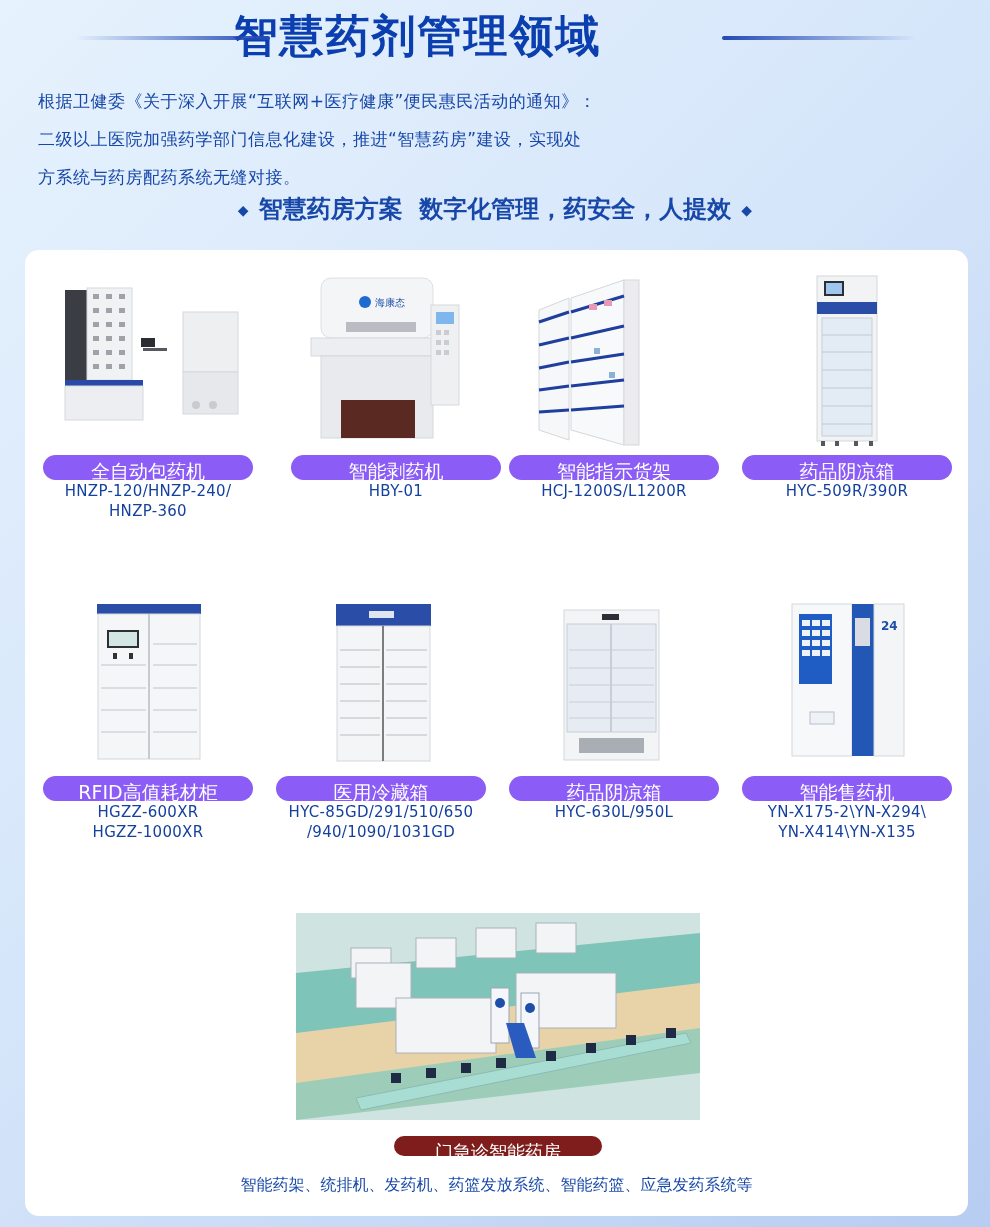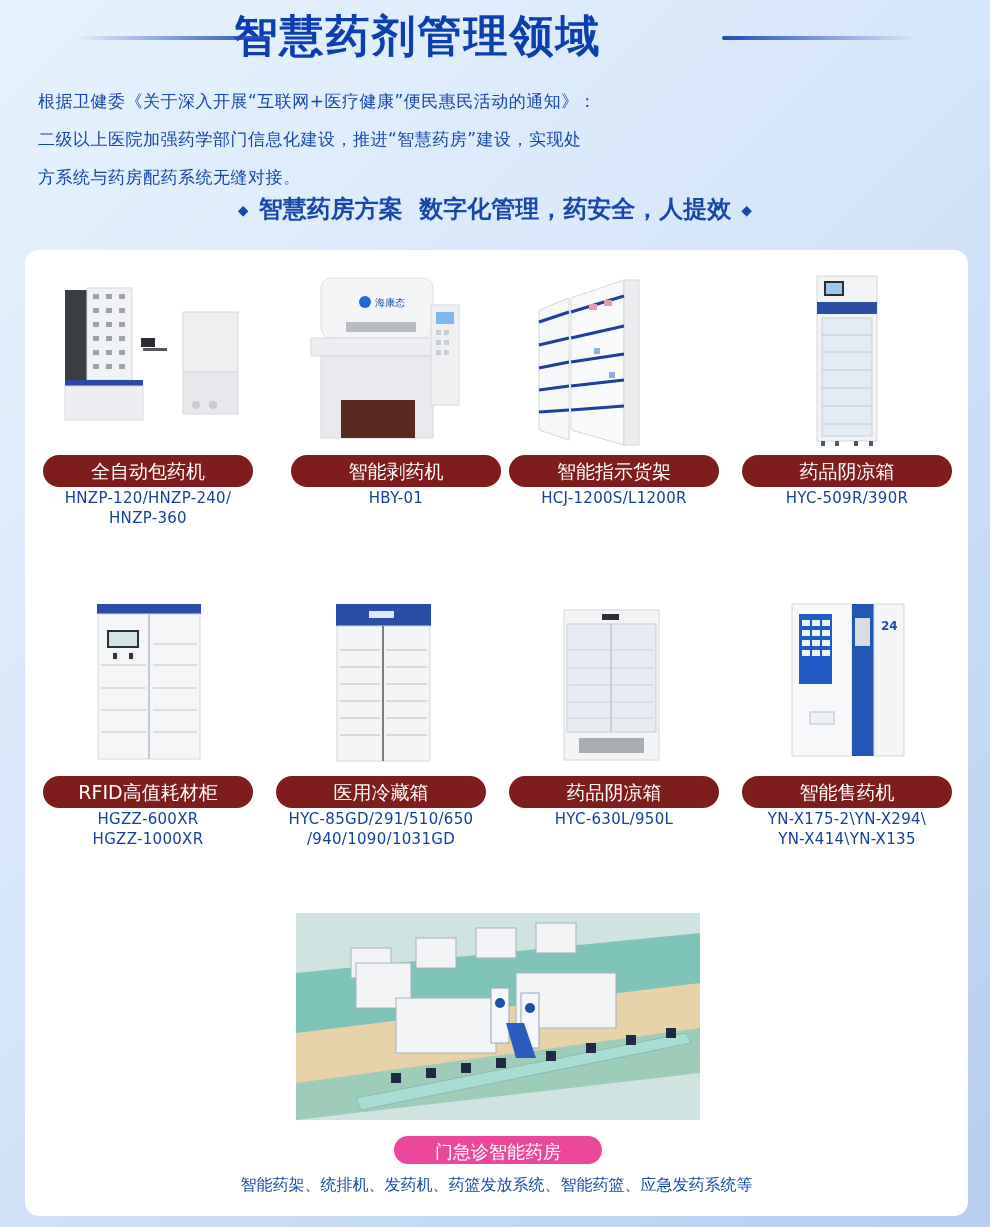--- a/index.html
+++ b/index.html
@@ -43,34 +43,34 @@
   .grid {
     position: absolute; left: 18px; top: 0; width: 912px;
   }
   .product {
     position: absolute; width: 210px; text-align: center;
   }
   .product .img {
     position: relative; width: 210px; height: 195px;
   }
   .pill {
-    display: block; width: 210px; height: 32px; line-height: 32px;
-    border-radius: 16px; background: #7f1d1d; color: #ffffff;
+    display: block; width: 210px; height: 25px; line-height: 32px;
+    border-radius: 16px; background: #8b5cf6; color: #ffffff;
     font-size: 19px; text-align: center;
   }
   .model {
     margin-top: 1px; font-size: 15px; line-height: 20px; color: #14409e; letter-spacing: 0.3px;
   }
   .bottom-img {
     position: absolute; left: 271px; top: 663px; width: 404px; height: 207px;
     background: #c6e1dc; overflow: hidden;
   }
   .bottom-pill {
-    position: absolute; left: 369px; top: 886px; width: 208px; height: 28px;
-    line-height: 32px; border-radius: 16px; background: #ec4899; color: #fff;
+    position: absolute; left: 369px; top: 886px; width: 208px; height: 20px;
+    line-height: 32px; border-radius: 16px; background: #7f1d1d; color: #fff;
     text-align: center; font-size: 18px;
   }
   .bottom-desc {
     position: absolute; left: 0; top: 925px; width: 943px; text-align: center;
     font-size: 16px; color: #1a4ba8;
   }
 </style>
 </head>
 <body>
 

